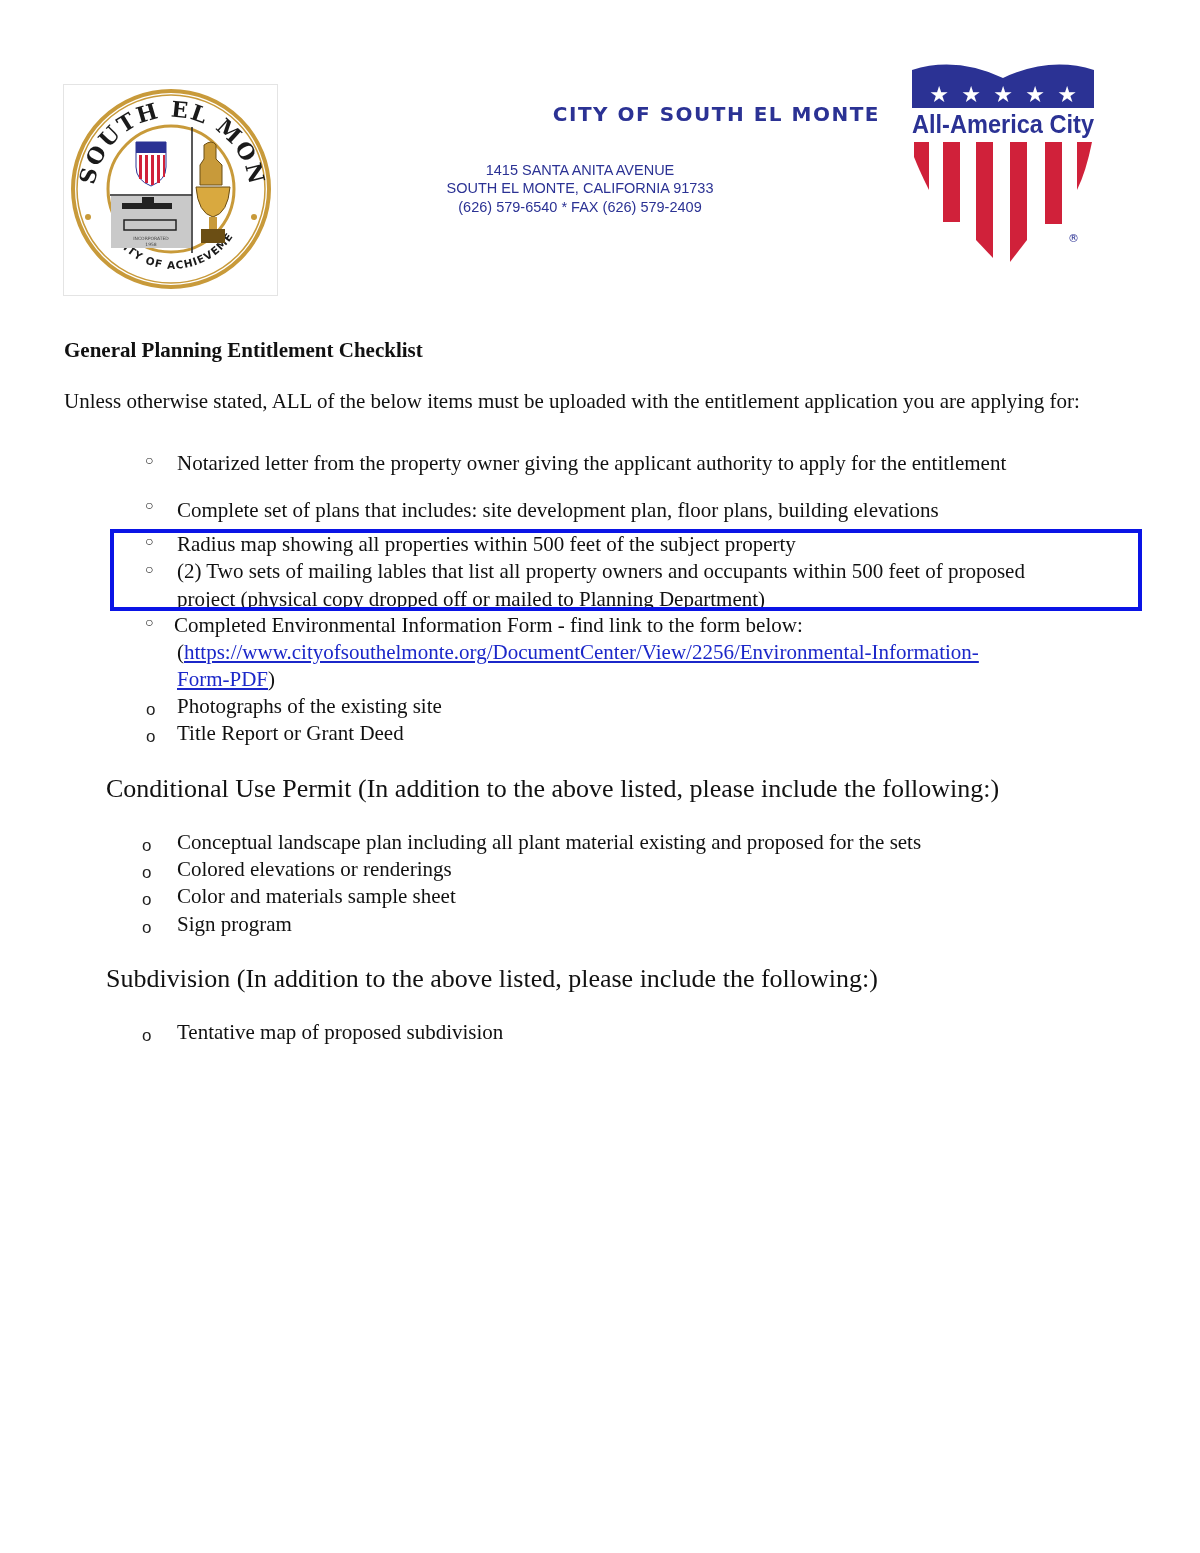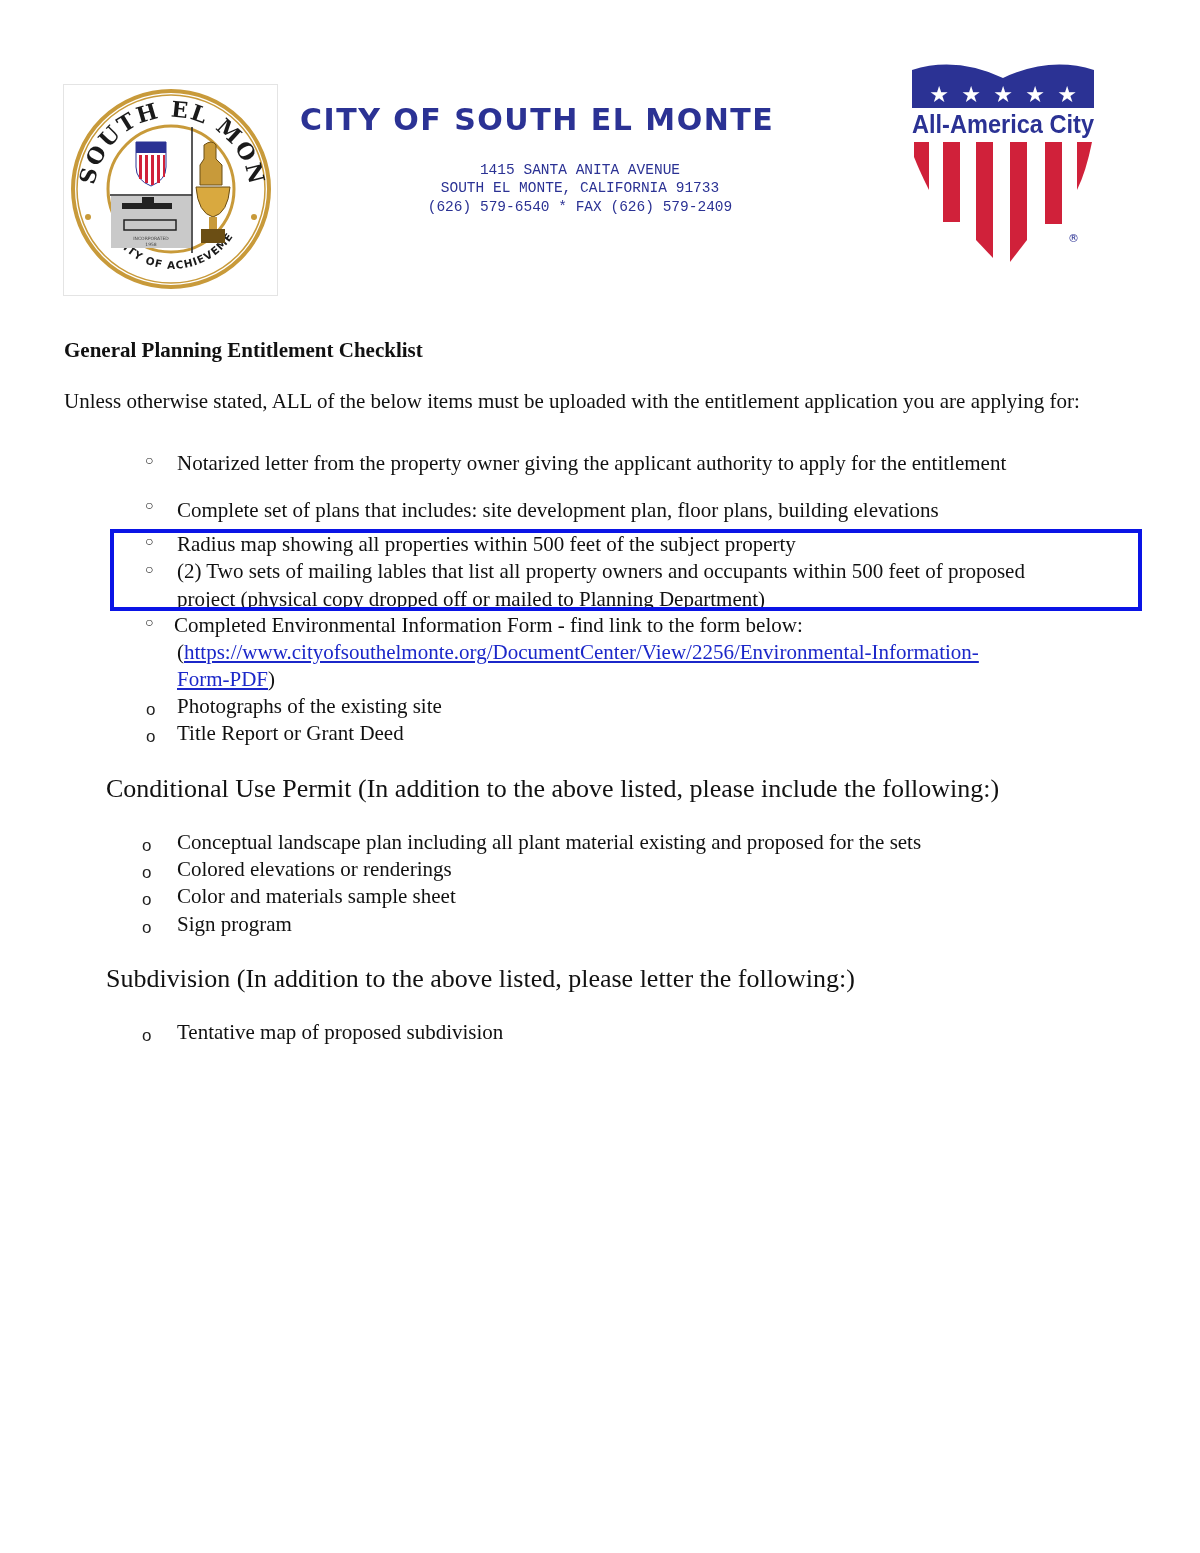--- a/index.html
+++ b/index.html
@@ -1,22 +1,22 @@
 <!DOCTYPE html>
 <html><head>
 <meta charset="utf-8">
 <style>
   html, body { margin: 0; padding: 0; background: #ffffff; }
   body { width: 1200px; height: 1553px; position: relative; overflow: hidden; font-family: "Liberation Serif", serif; color: #111; }
   .abs { position: absolute; }
   
   .seal-box { left: 63px; top: 84px; width: 213px; height: 210px; border: 1px solid #e4e4e4; background: #fff; }
   
-  .city-title { left: 300px; width: 580px; top: 102px; text-align: left; font-family: "DejaVu Sans", sans-serif; font-weight: bold; font-size: 30px; letter-spacing: 1.5px; color: #2b3294; }
-  .addr { left: 380px; width: 400px; text-align: center; font-family: Liberation Mono, monospace; font-size: 14.5px; color: #2b3294; line-height: 18px; }
+  .city-title { left: 300px; width: 580px; top: 102px; text-align: right; font-family: "DejaVu Sans", sans-serif; font-weight: bold; font-size: 20px; letter-spacing: 1.5px; color: #2b3294; }
+  .addr { left: 380px; width: 400px; text-align: center; font-family: Liberation Sans, sans-serif; font-size: 14.5px; color: #2b3294; line-height: 18px; }
   .addr1 { top: 161px; } .addr2 { top: 179px; } .addr3 { top: 198px; }
   
   .shield { left: 908px; top: 62px; width: 190px; height: 206px; }
   
   .doc-title { left: 64px; top: 338px; font-weight: bold; font-size: 21px; }
   .intro { left: 64px; top: 389px; font-size: 21px; }
   .bullet { position: absolute; font-family: "Liberation Sans", sans-serif; font-size: 14px; color: #222; }
   .item { position: absolute; left: 177px; font-size: 21px; line-height: 27px; white-space: nowrap; }
   .link { color: #1b27c9; text-decoration: underline; font-family: Liberation Serif, serif; }
   .section-head { position: absolute; left: 106px; font-size: 26px; }
@@ -138,16 +138,16 @@
 
 <span class="bullet" style="left:142px; top:863px; font-size:17px;">o</span>
 <div class="item" style="top:856px;">Colored elevations or renderings</div>
 
 <span class="bullet" style="left:142px; top:890px; font-size:17px;">o</span>
 <div class="item" style="top:883px;">Color and materials sample sheet</div>
 
 <span class="bullet" style="left:142px; top:918px; font-size:17px;">o</span>
 <div class="item" style="top:911px;">Sign program</div>
 
-<div class="section-head" style="top:964px;">Subdivision (In addition to the above listed, please letter the following:)</div>
+<div class="section-head" style="top:964px;">Subdivision (In addition to the above listed, please include the following:)</div>
 
 <span class="bullet" style="left:142px; top:1026px; font-size:17px;">o</span>
 <div class="item" style="top:1019px;">Tentative map of proposed subdivision</div>
 
 </body></html>

